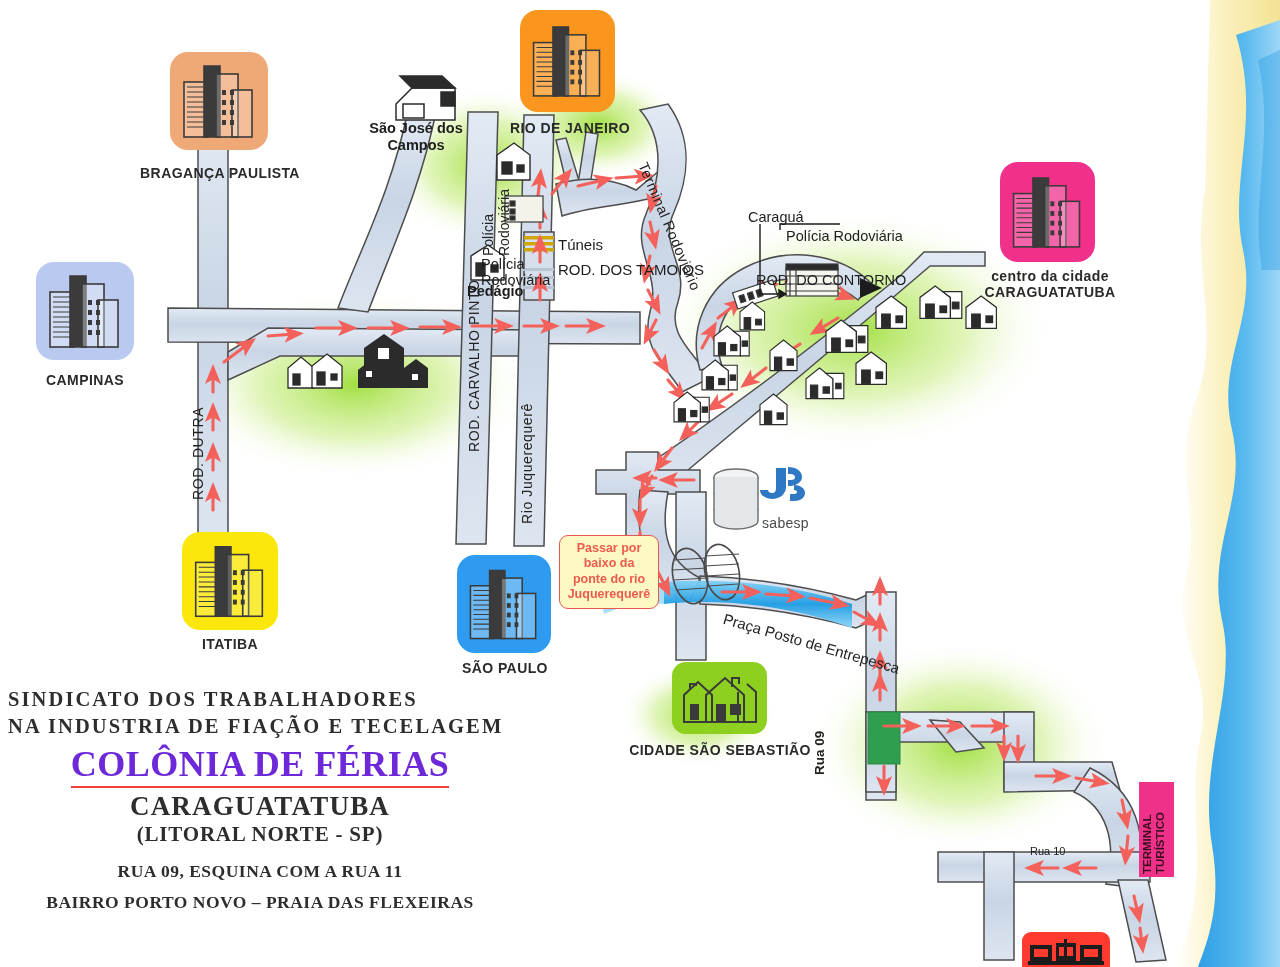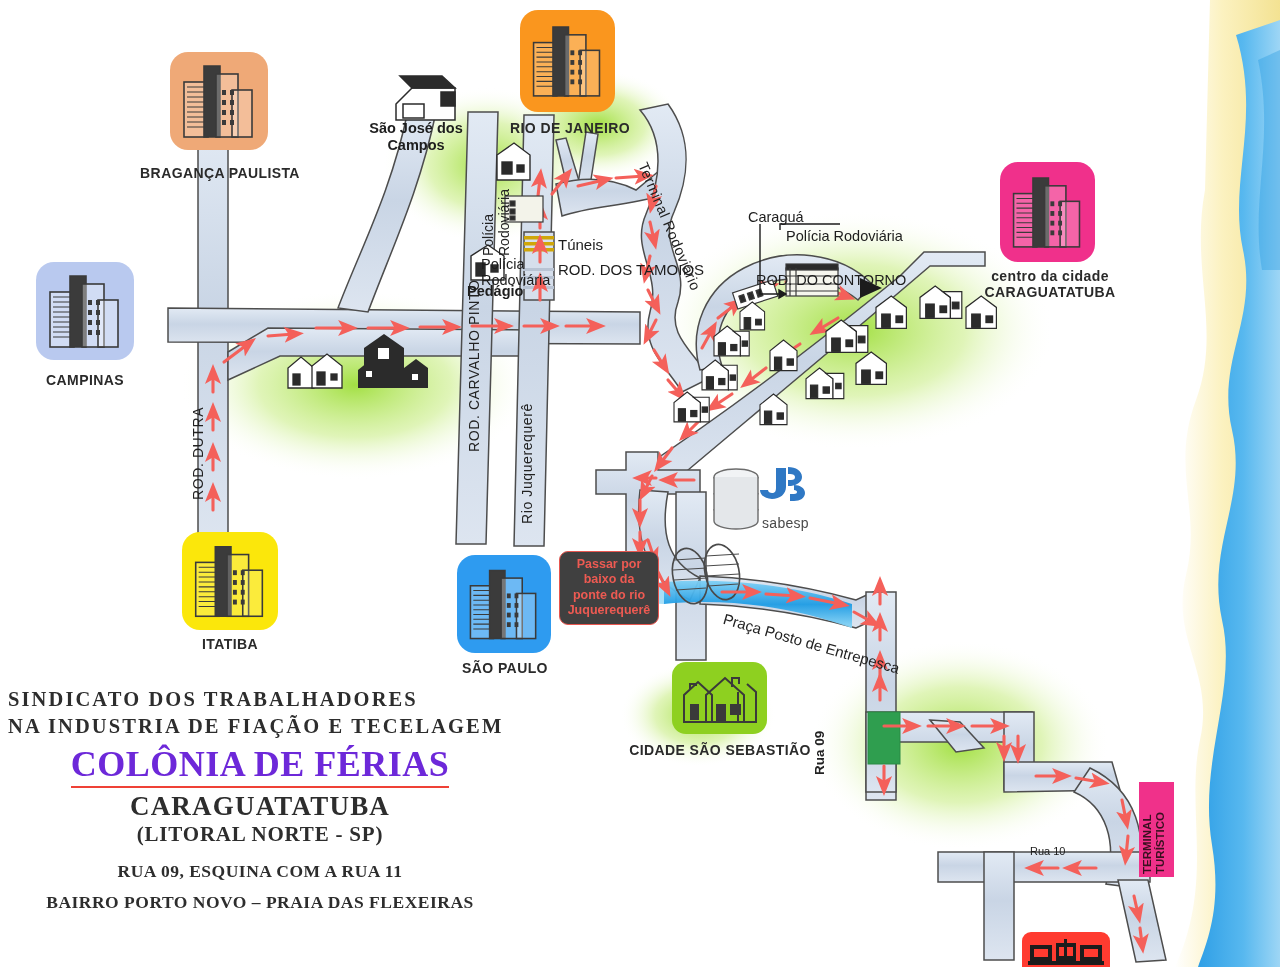--- a/index.html
+++ b/index.html
@@ -13,23 +13,23 @@
   .chip svg{display:block;}
   .chip-label{position:absolute;font-weight:bold;font-size:14px;
       color:#2a2a2a;text-align:center;letter-spacing:.4px;line-height:1.15;}
 
   
   .lbl{position:absolute;font-size:14.5px;color:#1d1d1d;line-height:1.18;}
   .lbl.b{font-weight:bold;}
 
   
   #callout{position:absolute;left:559px;top:535px;width:92px;
-    border:1.4px solid #e8564f;border-radius:9px;background:#404040;
+    border:1.4px solid #e8564f;border-radius:9px;background:#fef9c3;
     color:#ed5a52;font-weight:bold;font-size:12.5px;line-height:1.22;
-    text-align:center;padding:5px 3px 6px 3px;margin-top:16px;}
+    text-align:center;padding:5px 3px 6px 3px;}
 
   
   #colonia{position:absolute;left:1022px;top:932px;width:88px;height:56px;
     background:#ff3b30;border-radius:9px;}
   #colonia .cap{position:absolute;left:0;right:0;bottom:1px;text-align:center;
     font-weight:bold;font-size:14px;color:#1b1b1b;}
 
   
   #terminal{position:absolute;left:1139px;top:782px;width:35px;height:95px;
     background:#f0318a;}

